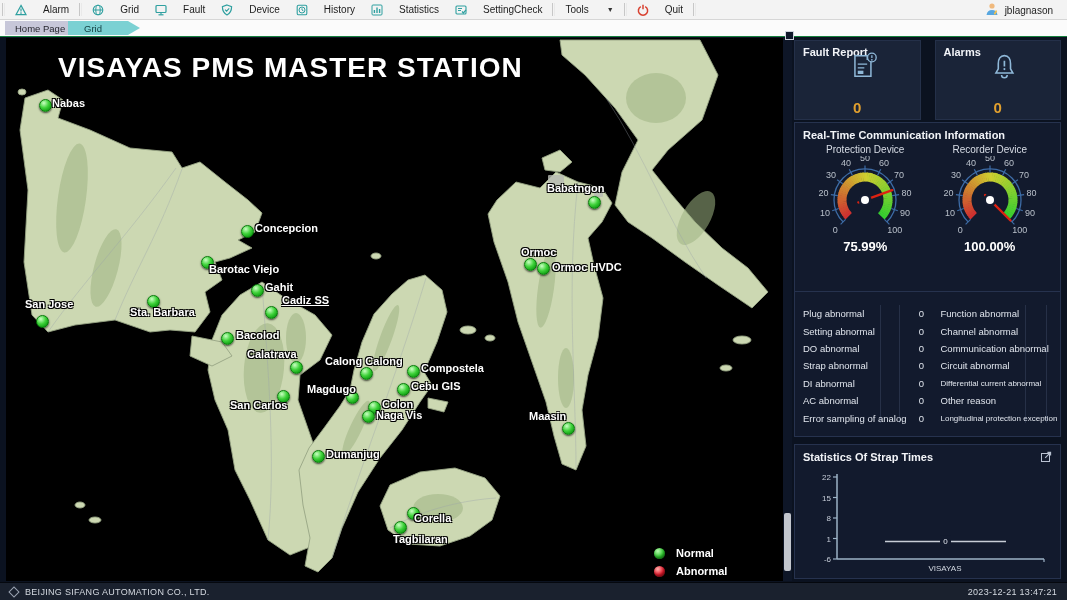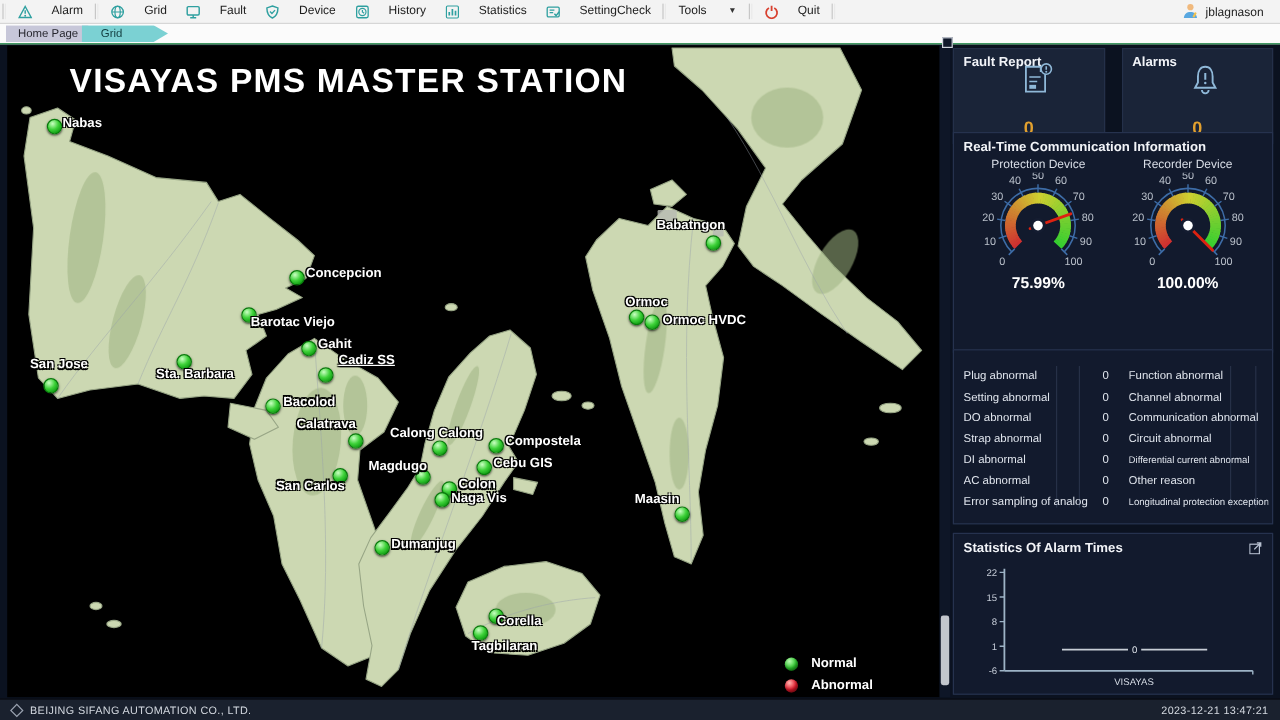--- a/index.html
+++ b/index.html
@@ -40,21 +40,21 @@
   .vthumb{position:absolute;left:1px;top:475px;width:7px;height:58px;background:#c2c6cd;border-radius:2px}
   
   .panel{position:absolute;left:794px;top:38px;width:267px;height:543px}
   .collapse-sq{position:absolute;left:-9px;top:-7px;width:7px;height:7px;border:1px solid #cfd4dd;background:#10182a}
   .cards{position:absolute;left:0;right:0;top:2px;height:80px;display:flex;gap:14px}
   .card{flex:1;background:#1a2438;border:1px solid #243049;position:relative;padding:5px 8px;box-sizing:border-box}
   .card-title{font-size:11px;font-weight:bold;color:#f2f4f8}
   .card-icon{position:absolute;left:50%;top:9px;transform:translateX(-30%)}
   .card-value{position:absolute;bottom:3px;left:0;right:0;text-align:center;color:#e2a02e;font-size:15px;font-weight:bold}
   .box{position:absolute;left:0;right:0;background:#121a2d;border:1px solid #26324e;padding:6px 8px;box-sizing:border-box}
-  .box.comm{top:72px;height:184px}
+  .box.comm{top:84px;height:184px}
   .box.reasons{top:253px;height:146px}
   .box.stats{top:406px;height:135px}
   .box-head{display:flex;align-items:flex-start}
   .box-title{font-size:11px;font-weight:bold;color:#f2f4f8}
   .expand{margin-left:auto;cursor:pointer;line-height:0}
   .glabels{display:flex;margin-top:3px}
   .glabels div{flex:1;text-align:center;font-size:10px;color:#d9dee7}
   #gauges{display:flex;margin-top:1px}
   .gauge-block{flex:1;text-align:center}
   .gpct{font-size:13px;font-weight:bold;color:#fff;margin-top:-7px}
@@ -612,21 +612,21 @@
           <div class="rrow small">
             <span class="rlabel">Longitudinal protection exception</span>
             <span class="rval">0</span>
           </div>
         </div>
     </div>
   </div>
 
   <div class="box stats">
     <div class="box-head">
-      <span class="box-title">Statistics Of Alarm Times</span>
+      <span class="box-title">Statistics Of Strap Times</span>
       <span class="expand" id="expand2"><svg width="11" height="11" viewBox="0 0 11 11">
             <rect x="0.5" y="2.5" width="8" height="8" fill="none" stroke="#b9c2d2"></rect>
             <path d="M4.2,6.8 L9.4,1.6 M6.4,1.4 H9.6 V4.6" fill="none" stroke="#b9c2d2" stroke-width="1.1"></path>
           </svg></span>
     </div>
     <div id="stats-chart"><svg width="249" height="112" viewBox="0 0 249 112">
           <line x1="34" y1="7" x2="34" y2="92" stroke="#9db3c6" stroke-width="1.5"></line>
           <line x1="34" y1="92" x2="241" y2="92" stroke="#9db3c6" stroke-width="1.5"></line>
           <line x1="241" y1="92" x2="241" y2="95" stroke="#9db3c6" stroke-width="1.2"></line>
           <line x1="30" y1="10" x2="34" y2="10" stroke="#9db3c6" stroke-width="1.2"></line>

